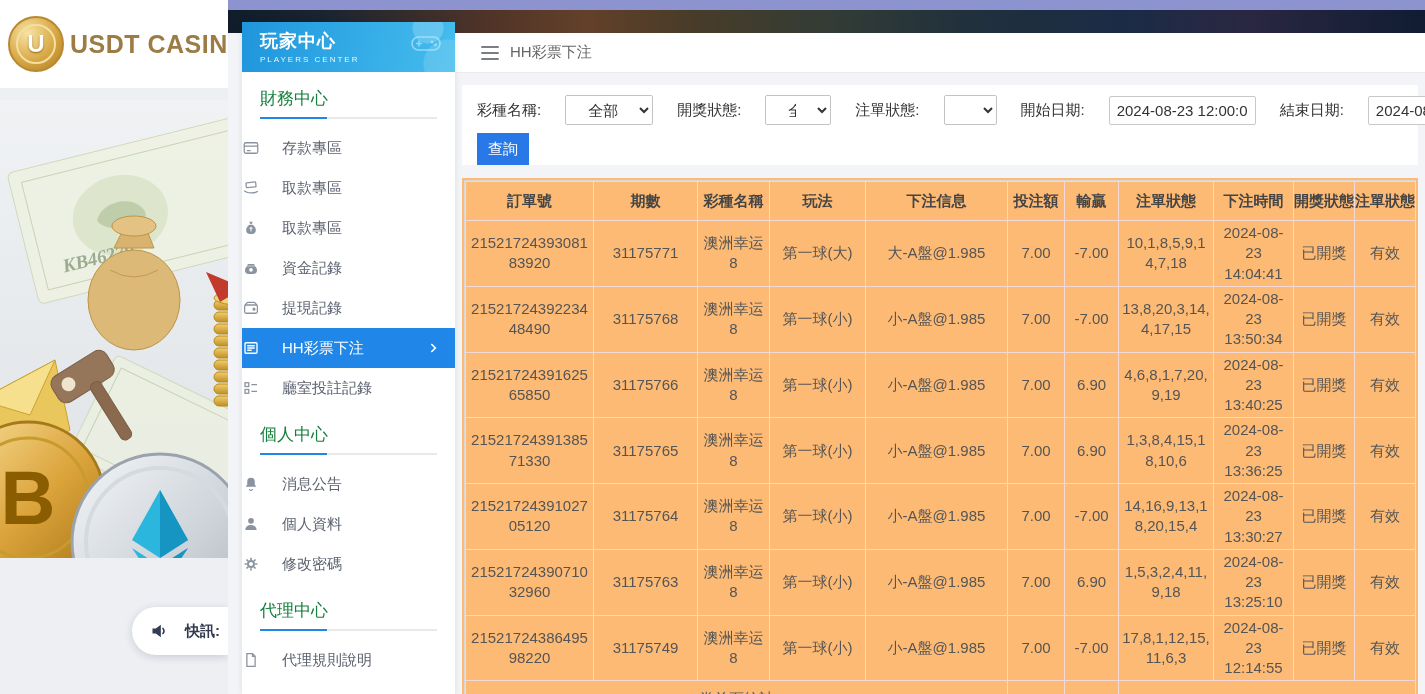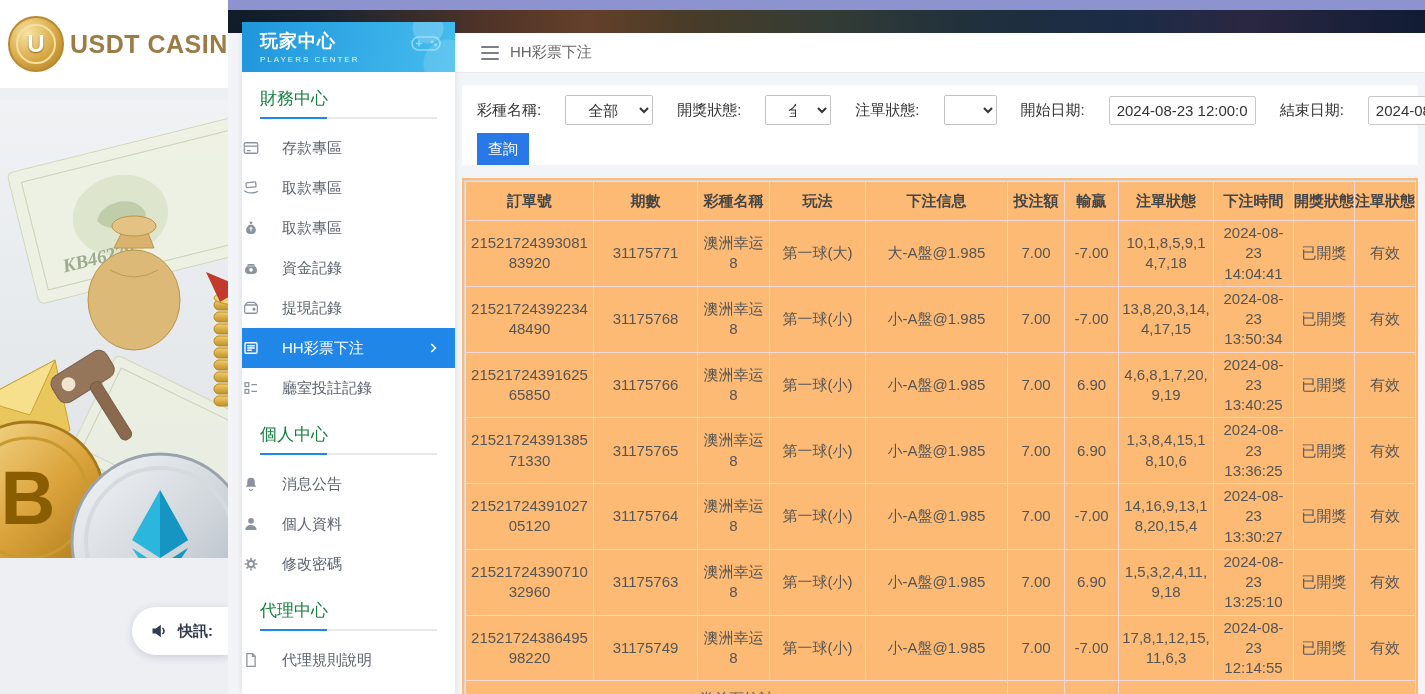--- a/index.html
+++ b/index.html
@@ -15,21 +15,21 @@
     background:radial-gradient(circle at 35% 30%, #f8e3a5, #d8a845 55%, #a87820);
     border:2px solid #b8892f; display:flex; align-items:center; justify-content:center; flex:0 0 auto; }
   .logo-coin .inner { width:40px; height:40px; border-radius:50%; border:2px solid #f3dfa0;
     display:flex; align-items:center; justify-content:center;
     color:#fff; font-size:24px; font-weight:bold; text-shadow:0 1px 2px #8a6510; }
   .logo-text { font-size:25px; font-weight:bold; color:#9c7b45; letter-spacing:.5px; white-space:nowrap; }
   .promo { position:absolute; left:0; top:100px; width:228px; height:458px; overflow:hidden;
     background:linear-gradient(180deg,#f0f2f4,#dde2e6); }
   .ticker { position:absolute; right:0; top:607px; height:48px; min-width:96px;
     background:#fff; border-radius:24px 0 0 24px; box-shadow:0 2px 8px rgba(40,50,80,.18);
-    display:flex; align-items:center; gap:8px; padding:0 6px 0 18px; cursor:pointer; }
+    display:flex; align-items:center; gap:15px; padding:0 6px 0 18px; cursor:pointer; }
   .ticker-label { font-size:15px; font-weight:bold; color:#333a4d; }
 
   
   .main { position:absolute; left:228px; top:0; width:1197px; height:694px; background:#f2f4f7; }
   .strip-top { position:absolute; left:0; top:0; right:0; height:10px; background:var(--top-strip,#8d93cf); }
   .strip-dark { position:absolute; left:0; top:10px; right:0; height:23px;
     background:linear-gradient(90deg,#101c2a 0%,#1a2430 8%,#513427 22%,#63402a 30%,#4a3c28 38%,#333c35 50%,#20303c 62%,#1b2b46 75%,#2a2742 85%,#101c33 100%); }
   .topbar { position:absolute; left:227px; top:33px; right:0; height:40px; background:#fff;
     border-bottom:1px solid #ebebeb; display:flex; align-items:center; gap:11px; padding-left:26px; }
   .topbar-title { font-size:15px; color:#666; }

